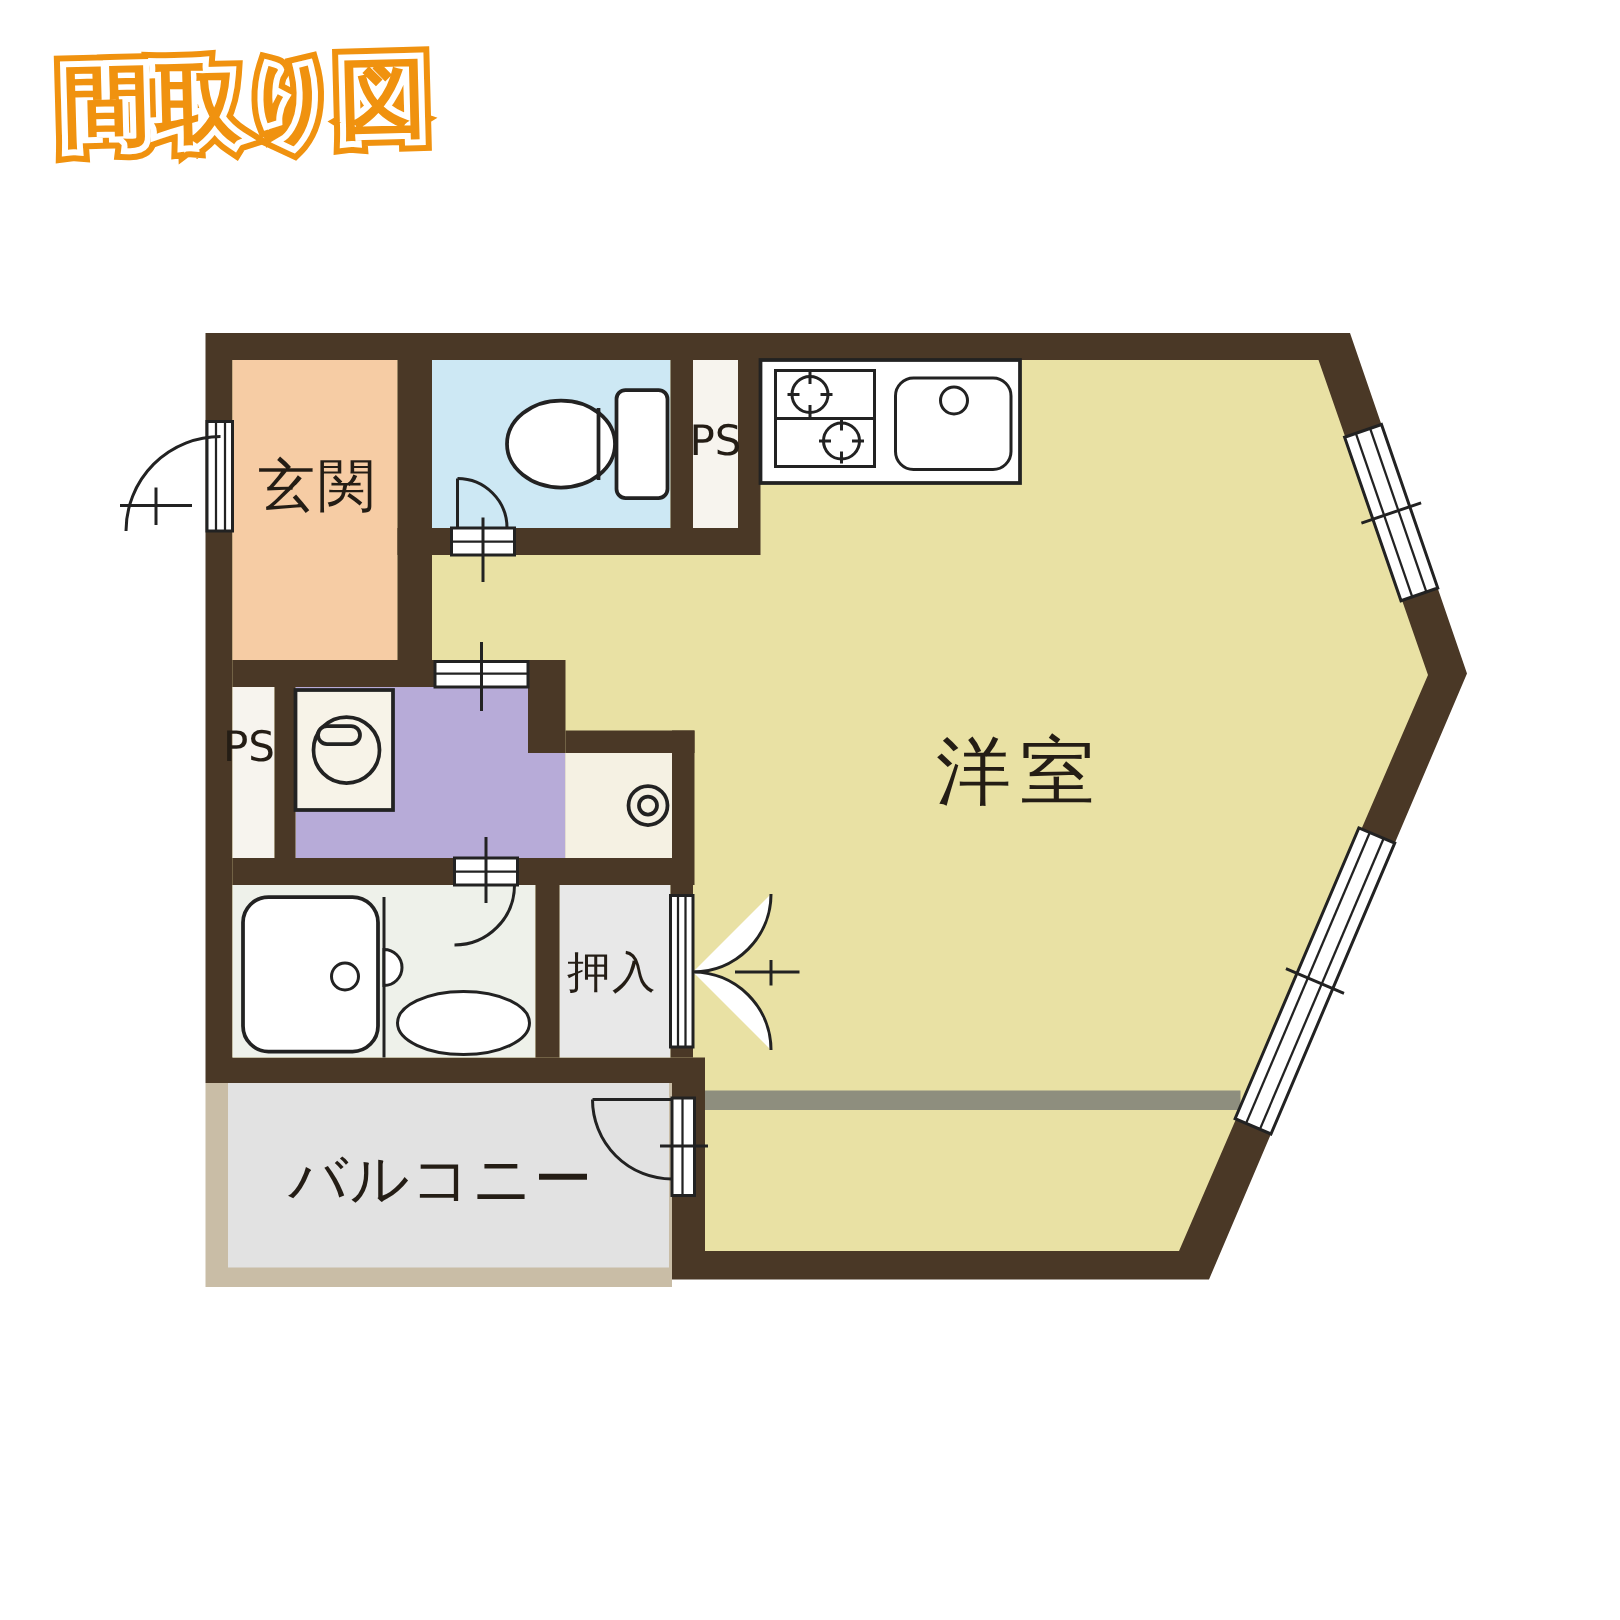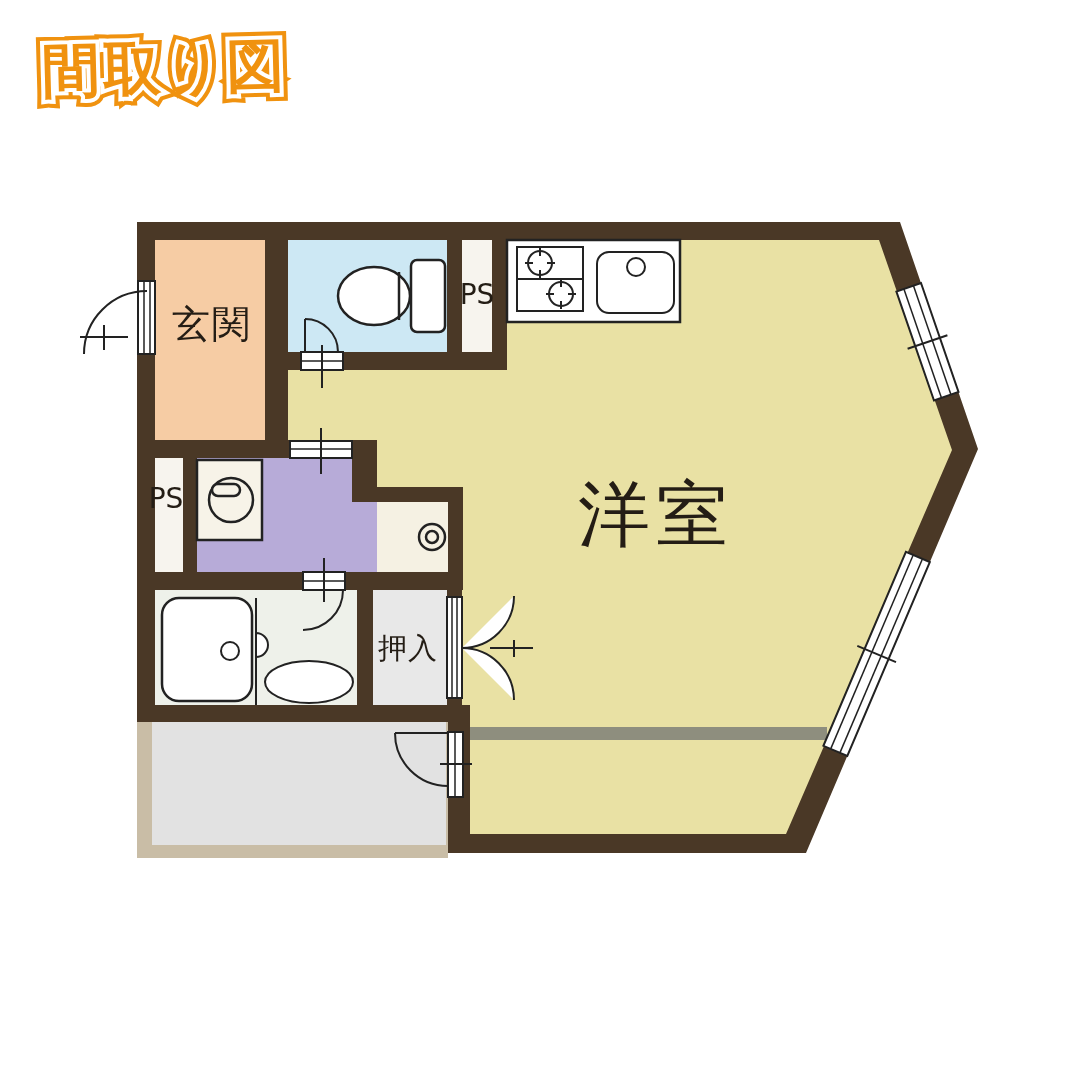--- a/index.html
+++ b/index.html
@@ -2,21 +2,21 @@
 <html><head>
 <meta charset="utf-8">
 <style>
   html,body{margin:0;padding:0;background:#ffffff;}
   #stage{position:relative;width:1080px;height:1080px;background:#ffffff;overflow:hidden;
          font-family:"DejaVu Sans","Liberation Sans",sans-serif;}
   #plan-svg{position:absolute;left:0;top:0;}
   .room-label{position:absolute;transform:translate(-50%,-50%);color:#241d15;
               font-weight:normal;white-space:nowrap;letter-spacing:2px;}
   .lbl-genkan{font-size:38px;}
-  .lbl-yoshitsu{font-size:72px;letter-spacing:6px;}
+  .lbl-yoshitsu{font-size:50px;letter-spacing:6px;margin-left:24px;}
   .lbl-oshiire{font-size:29px;letter-spacing:1px;}
   .lbl-balcony{font-size:39px;letter-spacing:1px;}
   .lbl-loft{font-size:39px;letter-spacing:3px;}
   .lbl-ps{font-size:28px;font-weight:400;letter-spacing:0px;}
   
   .badge{position:absolute;left:42px;top:30px;font-size:58px;font-weight:bold;
          letter-spacing:3px;transform:rotate(-1.5deg);}
   .badge span{position:absolute;left:0;top:0;white-space:nowrap;}
   .badge .b-outer{-webkit-text-stroke:16px #f0920f;color:#f0920f;}
   .badge .b-mid{-webkit-text-stroke:8px #ffffff;color:#ffffff;}
@@ -175,20 +175,21 @@
       <line x1="913.2" y1="555" x2="830.7" y2="748.9" stroke="#222222" stroke-width="1.5"></line>
       <line x1="896" y1="662.2" x2="857.3" y2="645.8" stroke="#222222" stroke-width="2"></line>
     </g>
   </svg>
 
   <div class="room-label lbl-genkan" style="left:212px;top:324px;">玄関</div>
   <div class="room-label lbl-ps" style="left:477px;top:294px;">PS</div>
   <div class="room-label lbl-ps" style="left:166px;top:498px;">PS</div>
   <div class="room-label lbl-yoshitsu" style="left:656px;top:515px;">洋室</div>
   <div class="room-label lbl-oshiire" style="left:408px;top:649px;">押入</div>
+  <div class="room-label lbl-balcony" style="left:294px;top:786px;">バルコニー</div>
 
   <div class="badge">
     <span class="b-outer">間取り図</span>
     <span class="b-mid">間取り図</span>
     <span class="b-core">間取り図</span>
   </div>
 
 </div>
 
 </body></html>

